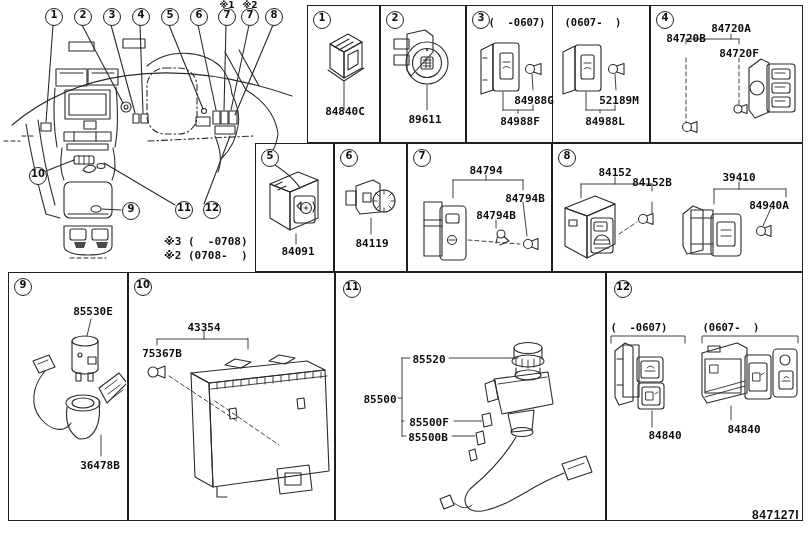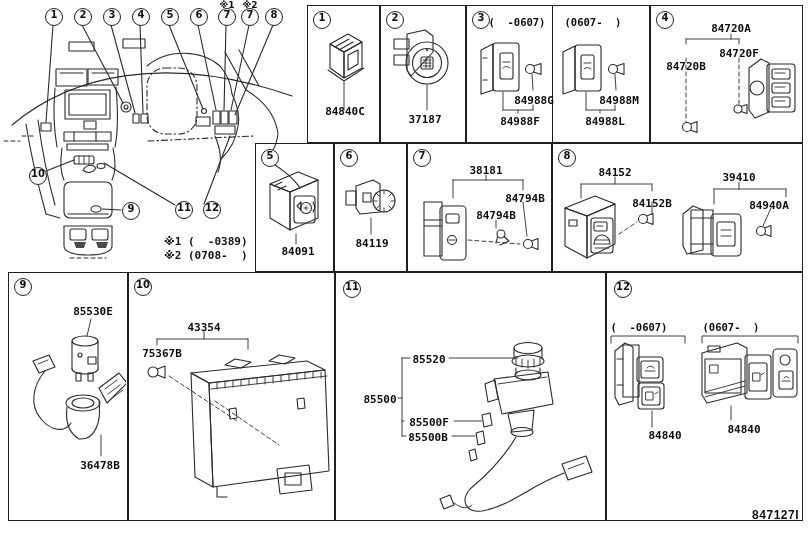--- a/index.html
+++ b/index.html
@@ -110,21 +110,21 @@
   <div class="cnum" style="left:190px;top:8px">6</div>
   <div class="cnum" style="left:218px;top:8px">7</div>
   <div class="cnum" style="left:241px;top:8px">7</div>
   <div class="cnum" style="left:265px;top:8px">8</div>
   <div class="cnum" style="left:29px;top:167px">10</div>
   <div class="cnum" style="left:122px;top:202px">9</div>
   <div class="cnum" style="left:175px;top:201px">11</div>
   <div class="cnum" style="left:203px;top:201px">12</div>
   <div class="refmark" style="left:227px;top:0">※1</div>
   <div class="refmark" style="left:250px;top:0">※2</div>
-  <div class="note" style="left:164px;top:235px">※1 (  -0389)</div>
+  <div class="note" style="left:164px;top:235px">※3 (  -0708)</div>
   <div class="note" style="left:164px;top:249px">※2 (0708-  )</div>
 
   <div class="box" style="left:307px;top:5px;width:73px;height:138px">
     <div class="cnum" style="left:5px;top:5px">1</div>
     <svg class="art" width="70" height="135" viewBox="0 0 70 135">
       <polygon points="22,38 40,28 54,36 36,46"></polygon>
       <polygon points="22,38 36,46 36,72 22,62"></polygon>
       <polygon points="36,46 54,36 54,62 36,72"></polygon>
       <path d="M27,41 L41,33 M31,44 L45,36"></path>
       <polygon points="40,49 50,44 50,58 40,64"></polygon>
@@ -140,21 +140,21 @@
       <rect x="13" y="33" width="15" height="10"></rect>
         <rect x="13" y="49" width="15" height="10"></rect>
       <polygon points="26,28 44,24 52,30 52,46 30,70 26,64"></polygon>
       <circle cx="46" cy="57" r="21"></circle>
         <circle cx="46" cy="57" r="14.5"></circle>
       <rect x="40" y="51" width="12" height="12" rx="1.5"></rect>
       <path class="thin" d="M42,54 h8 M42,57 h8 M42,60 h8 M45,52 v10 M49,52 v10"></path>
       <circle class="f" cx="46" cy="44" r="1.2"></circle>
       <path class="thin" d="M46,79 L46,104"></path>
     </svg>
-    <div class="pn" style="left:44px;top:107px">37187</div>
+    <div class="pn" style="left:44px;top:107px">89611</div>
   </div>
 
   <div class="box" style="left:466px;top:5px;width:184px;height:138px">
     <div class="cnum" style="left:5px;top:5px">3</div>
     <div class="date" style="left:50px;top:10px">(  -0607)</div>
     <div class="date" style="left:126px;top:10px">(0607-  )</div>
     <svg class="art" width="181" height="135" viewBox="0 0 181 135">
 
       <polygon points="14,44 26,38 26,84 14,88"></polygon>
       <path d="M16,52 h4 M16,74 h4"></path>
@@ -171,21 +171,21 @@
       <rect x="108" y="39" width="26" height="46" rx="3"></rect>
       <rect x="114" y="49" width="13" height="24" rx="2"></rect>
       <path class="thin" d="M117,57 h7 M117,63 q3,-3 7,0"></path>
 
       <circle cx="146" cy="63" r="4.5"></circle>
       <path d="M149.5,60 L157,57.5 M149.5,66 L157,68.5 M157,57.5 L157,68.5"></path>
       <path class="thin" d="M148,68 L149,84 M119,86 V104 M148,99 V104 M119,104 H148 M133,104 V107"></path>
     </svg>
     <div class="pn" style="left:67px;top:88px">84988G</div>
     <div class="pn" style="left:53px;top:109px">84988F</div>
-    <div class="pn" style="left:152px;top:88px">84988M</div>
+    <div class="pn" style="left:152px;top:88px">52189M</div>
     <div class="pn" style="left:138px;top:109px">84988L</div>
   </div>
   <div class="vdiv" style="left:552px;top:5px;height:138px"></div>
 
   <div class="box" style="left:650px;top:5px;width:153px;height:138px">
     <div class="cnum" style="left:5px;top:5px">4</div>
     <svg class="art" width="150" height="135" viewBox="0 0 150 135">
       <path class="thin" d="M80,28 V33 M35,33 H88 M35,33 V38 M88,33 V38"></path>
       <path class="thin dash" d="M35,52 V116 M88,52 V98"></path>
       <circle cx="36" cy="121" r="4.5"></circle>
@@ -197,21 +197,21 @@
       <circle cx="106" cy="82" r="7"></circle>
       <rect x="116" y="58" width="28" height="48" rx="3"></rect>
       <rect x="121" y="63" width="18" height="10" rx="2"></rect>
         <path class="thin" d="M124,67 h10"></path>
       <rect x="121" y="77" width="18" height="10" rx="2"></rect>
         <path class="thin" d="M124,81 h10"></path>
       <rect x="121" y="91" width="18" height="10" rx="2"></rect>
         <path class="thin" d="M124,95 h10"></path>
     </svg>
     <div class="pn" style="left:80px;top:16px">84720A</div>
-    <div class="pn" style="left:35px;top:54px">84720B</div>
+    <div class="pn" style="left:35px;top:26px">84720B</div>
     <div class="pn" style="left:88px;top:41px">84720F</div>
   </div>
 
   <div class="box" style="left:255px;top:143px;width:79px;height:129px">
     <div class="cnum" style="left:5px;top:5px">5</div>
     <svg class="art" width="76" height="126" viewBox="0 0 76 126">
       <polygon points="14,40 42,28 62,36 34,48"></polygon>
       <polygon points="14,40 34,48 34,86 14,74"></polygon>
       <polygon points="34,48 62,36 62,74 34,86"></polygon>
       <path d="M18,42 l8,-4 M22,46 l8,-4"></path>
@@ -250,21 +250,21 @@
       <circle cx="44" cy="96" r="4.5"></circle>
         <path class="thin" d="M41,96 h6"></path>
 
       <path class="thin" d="M88,76 V84 M115,58 L119,92"></path>
       <path class="thin dash" d="M60,96 L112,100"></path>
       <circle cx="93" cy="90" r="4"></circle>
         <path d="M96,92.5 L101,97 M89.5,92.5 L88,99 M101,97 L92,101"></path>
       <circle cx="120" cy="100" r="4.5"></circle>
         <path d="M123.5,97 L130,94.5 M123.5,103 L130,105.5 M130,94.5 V105.5"></path>
     </svg>
-    <div class="pn" style="left:78px;top:20px">38181</div>
+    <div class="pn" style="left:78px;top:20px">84794</div>
     <div class="pn" style="left:117px;top:48px">84794B</div>
     <div class="pn" style="left:88px;top:65px">84794B</div>
   </div>
 
   <div class="box" style="left:552px;top:143px;width:251px;height:129px">
     <div class="cnum" style="left:5px;top:5px">8</div>
     <svg class="art" width="248" height="126" viewBox="0 0 248 126">
 
       <path class="thin" d="M62,33 V40 M28,40 H99 M28,40 V54 M99,40 V47"></path>
 
@@ -290,21 +290,21 @@
       <path d="M138,74 h22 M138,100 h22"></path>
       <rect x="158" y="70" width="30" height="42" rx="4"></rect>
       <rect x="164" y="78" width="18" height="24" rx="2"></rect>
       <path class="thin" d="M168,86 h10 M168,92 h10"></path>
 
       <path class="thin" d="M218,64 L210,82"></path>
       <circle cx="208" cy="87" r="4.5"></circle>
         <path d="M211.5,84 L218,81.5 M211.5,90 L218,92.5 M218,81.5 V92.5"></path>
     </svg>
     <div class="pn" style="left:62px;top:22px">84152</div>
-    <div class="pn" style="left:99px;top:53px">84152B</div>
+    <div class="pn" style="left:99px;top:32px">84152B</div>
     <div class="pn" style="left:186px;top:27px">39410</div>
     <div class="pn" style="left:216px;top:55px">84940A</div>
   </div>
 
   <div class="box" style="left:8px;top:272px;width:120px;height:249px">
     <div class="cnum" style="left:5px;top:5px">9</div>
     <svg class="art" width="117" height="246" viewBox="0 0 117 246">
       <path class="thin" d="M82,46 L78,63"></path>
 
       <ellipse cx="76" cy="68" rx="13" ry="5"></ellipse>

